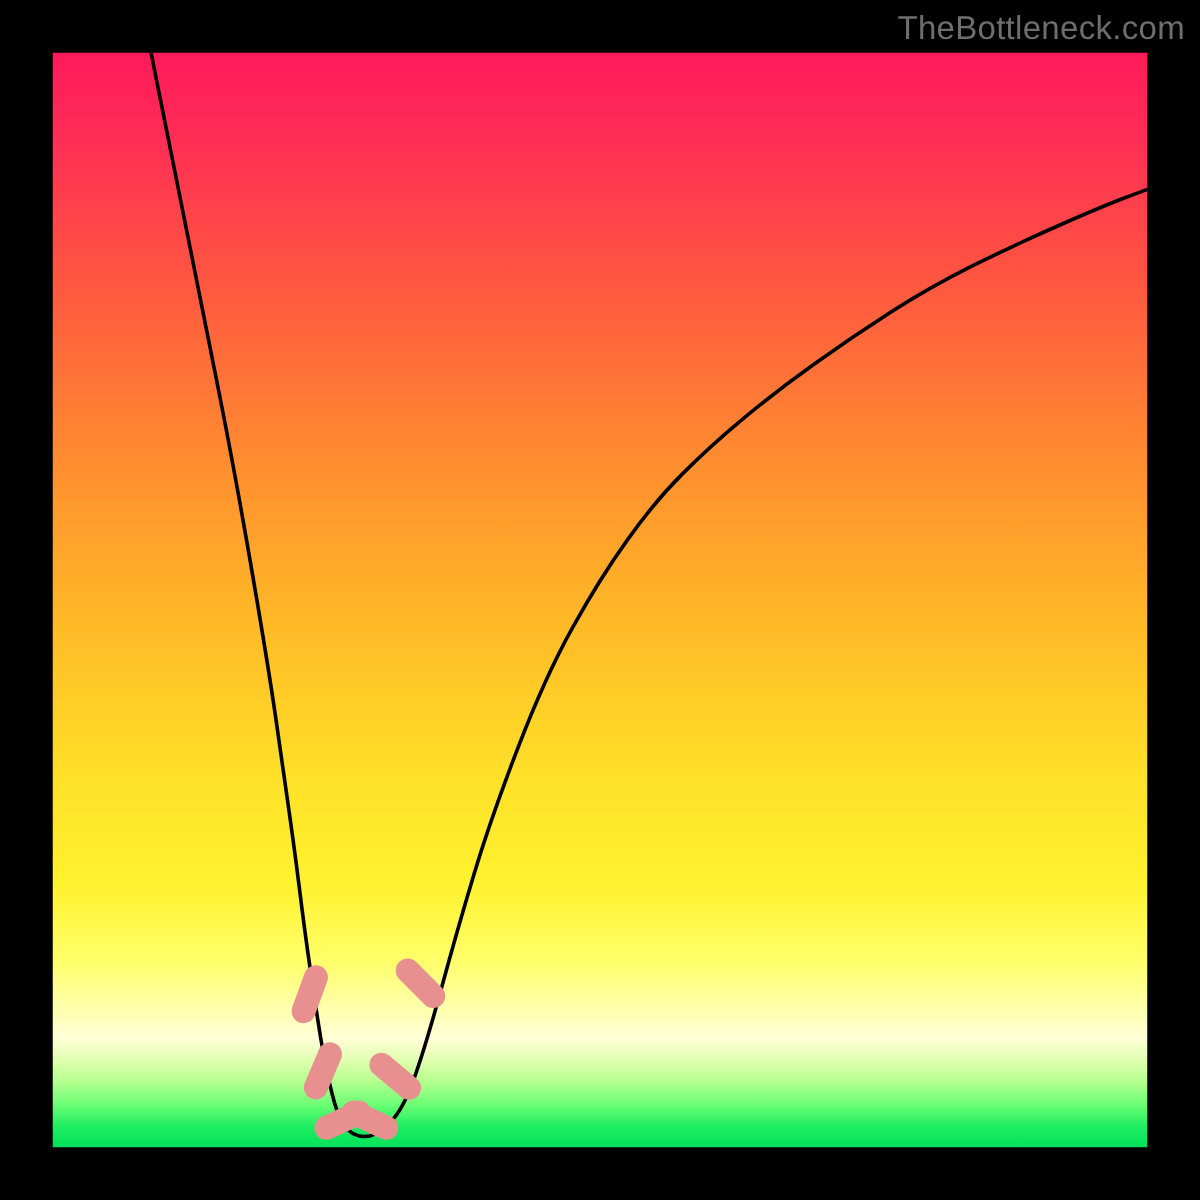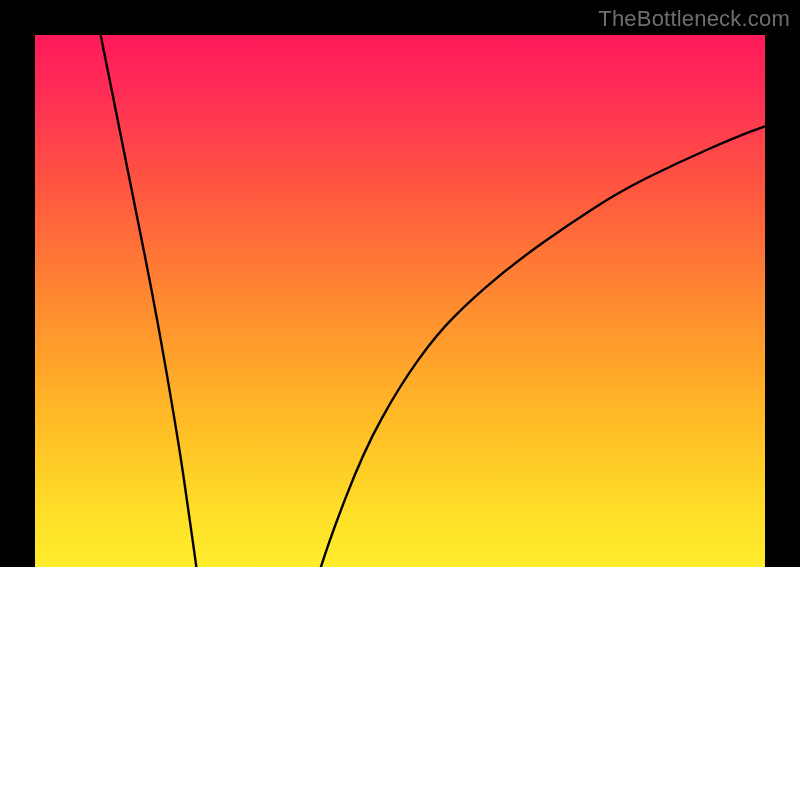--- a/index.html
+++ b/index.html
@@ -2,21 +2,21 @@
 <html><head>
 <meta charset="utf-8">
 <style>
   body {
     margin: 0;
     padding: 0;
     background: #fff;
   }
   .frame {
     width: 800px;
-    height: 567px;
+    height: 800px;
     background: #000;
     position: relative;
     overflow: hidden;
   }
   .plot {
     position: absolute;
     left: 35px;
     top: 35px;
     width: 730px;
     height: 730px;

